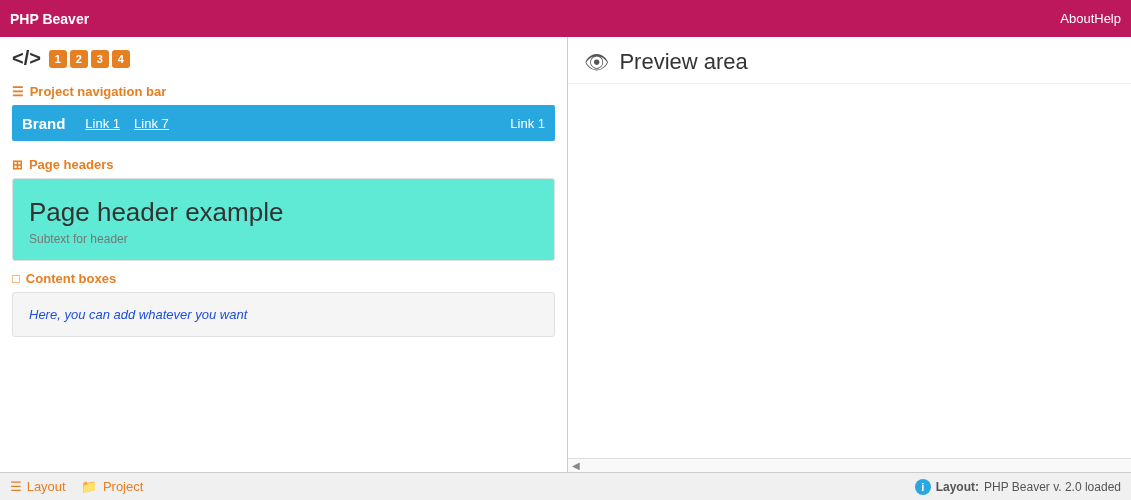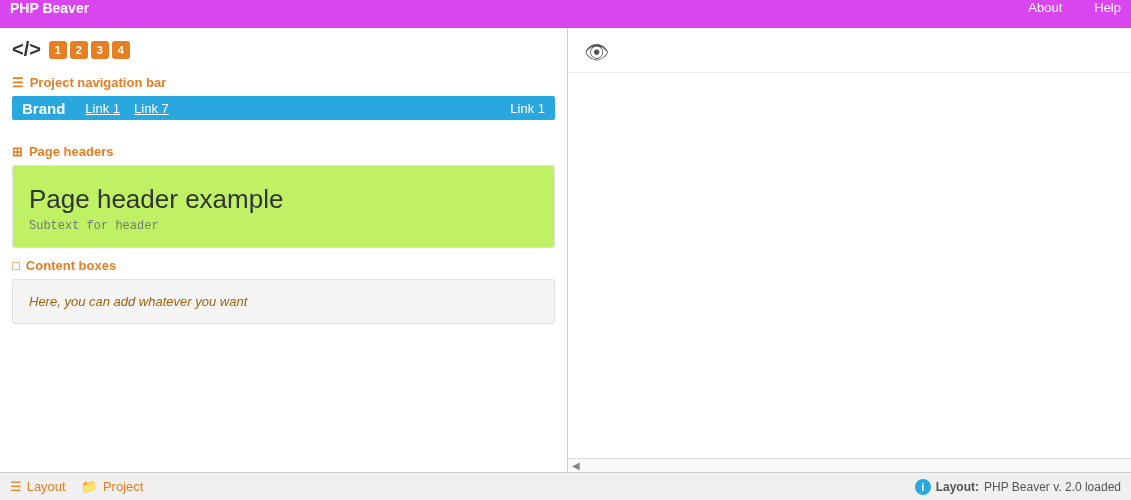--- a/index.html
+++ b/index.html
@@ -1,30 +1,30 @@
 <!DOCTYPE html>
 <html><head>
   <meta charset="utf-8">
   <style>
     * { box-sizing: border-box; margin: 0; padding: 0; }
     body { font-family: Arial, sans-serif; font-size: 14px; background: #fff; height: 500px; display: flex; flex-direction: column; overflow: hidden; }
 
     
     #topbar {
-      background: #d946ef;
+      background: #be185d;
       color: #fff;
       display: flex;
       justify-content: space-between;
-      align-items: flex-start;
+      align-items: center;
       padding: 0 10px;
-      height: 28px;
+      height: 37px;
       flex-shrink: 0;
     }
     #topbar-title { font-size: 14px; font-weight: bold; }
-    #topbar-links { display: flex; gap: 32px; font-size: 13px; }
+    #topbar-links { display: flex; gap: 0; font-size: 13px; }
     #topbar-links span { cursor: pointer; }
 
     
     #main {
       display: flex;
       flex: 1;
       overflow: hidden;
     }
 
     
@@ -88,70 +88,69 @@
     }
     .section-icon { font-size: 13px; }
 
     
     .navbar-preview {
       background: #29a8e0;
       color: #fff;
       display: flex;
       align-items: center;
       padding: 0 10px;
-      height: 24px;
+      height: 36px;
       border-radius: 2px;
-      margin-bottom: 24px;
+      margin-bottom: 16px;
     }
     .navbar-brand {
       font-weight: bold;
       font-size: 15px;
       margin-right: 20px;
     }
     .navbar-link {
       font-size: 13px;
       margin-right: 14px;
       cursor: pointer;
       text-decoration: underline;
     }
     .navbar-link-right {
       margin-left: auto;
       font-size: 13px;
       cursor: pointer;
     }
 
     
     .page-header-box {
-      background: #bef264;
+      background: #5eead4;
       border: 1px solid #e0e0e0;
       border-radius: 3px;
       padding: 18px 16px 14px 16px;
       margin-bottom: 10px;
     }
     .page-header-title {
       font-size: 26px;
       color: #333;
       margin-bottom: 4px;
     }
     .page-header-subtext {
       font-size: 12px;
       color: #777;
-      font-family: Liberation Mono, monospace;
     }
 
     
     .content-box {
       background: #f5f5f5;
       border: 1px solid #e0e0e0;
       border-radius: 3px;
       padding: 14px 16px;
       margin-bottom: 10px;
       font-style: italic;
       font-size: 13px;
-      color: #a16207;
+      color: #1d4ed8;
     }
 
     
     #right-panel {
       flex: 1;
       display: flex;
       flex-direction: column;
       overflow: hidden;
     }
 
@@ -290,20 +289,21 @@
       <div class="content-box">
         <span>Here, you can add whatever you want</span>
       </div>
 
     </div>
   </div>
 
   <div id="right-panel">
     <div id="right-panel-header">
       <span class="eye-icon">👁</span>
+      <h2>Preview area</h2>
     </div>
     <div id="right-panel-body"></div>
     <div id="right-scroll-hint">
       <span class="scroll-arrow">◀</span>
     </div>
   </div>
 
 </div>
 
 <div id="bottombar">

